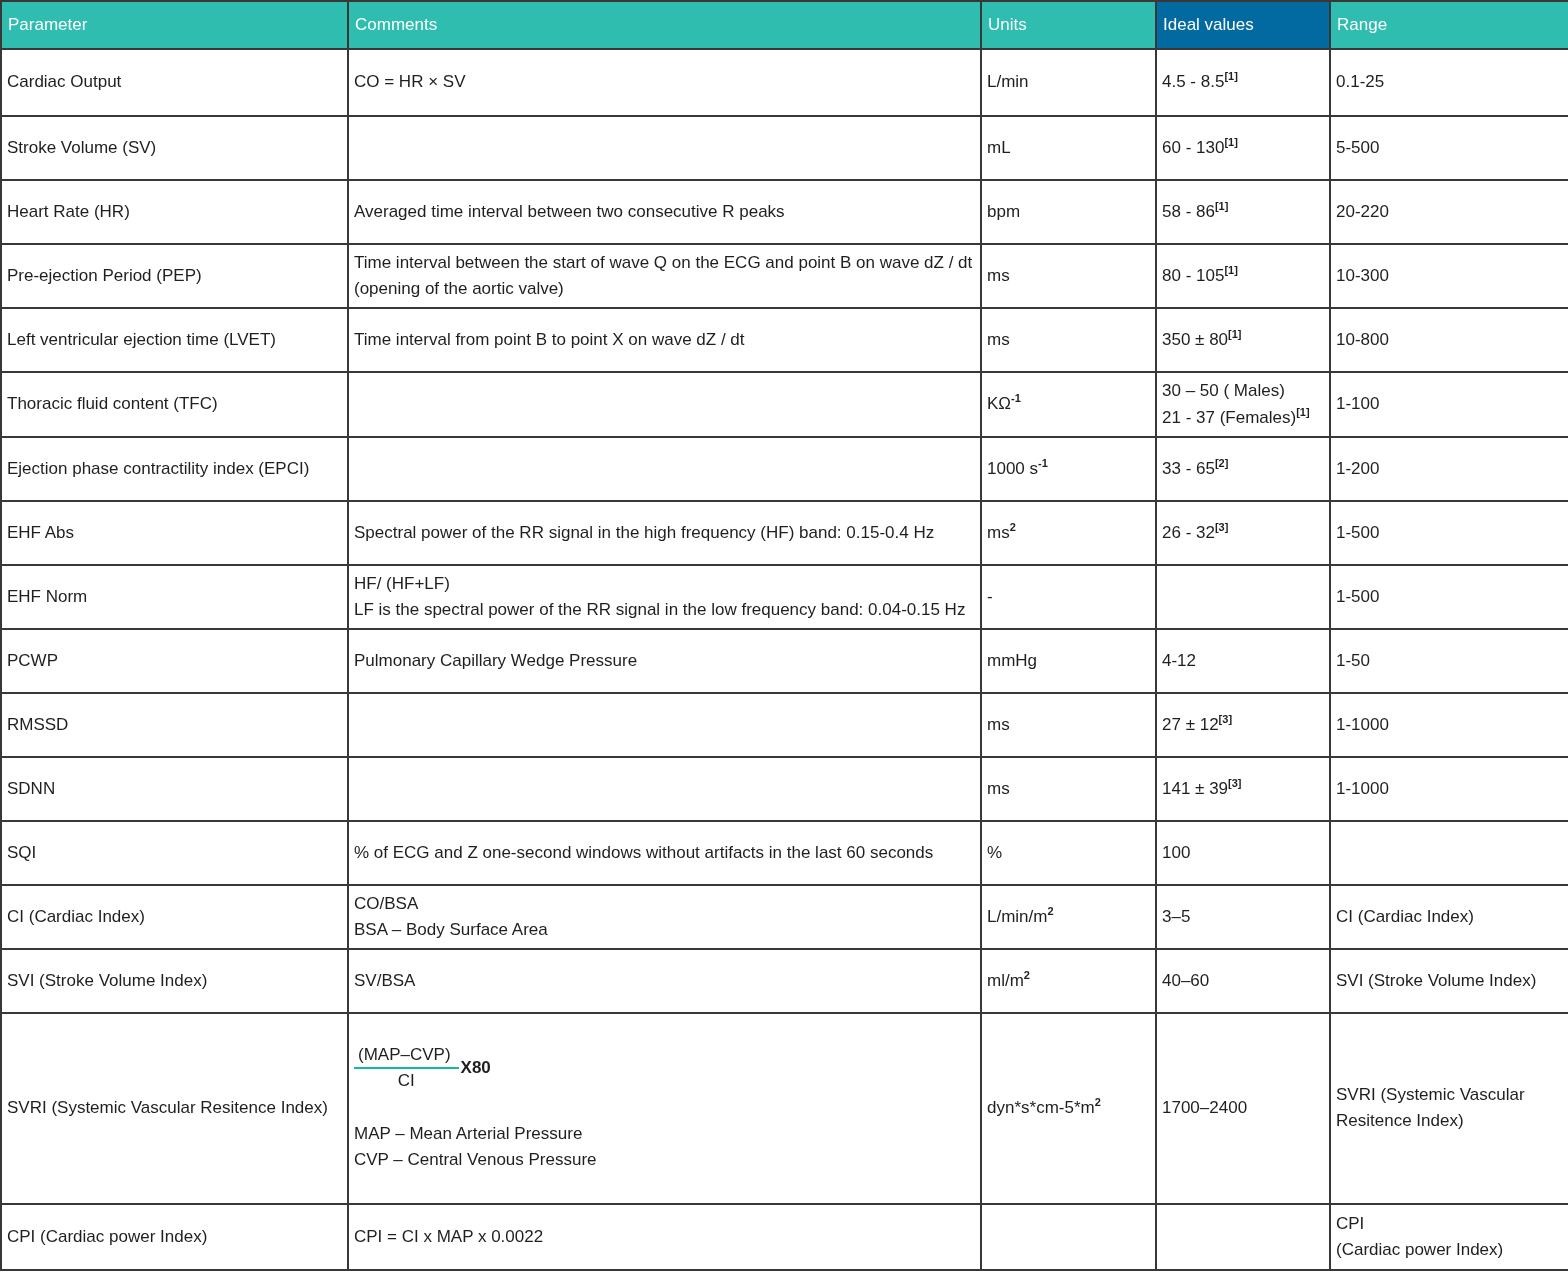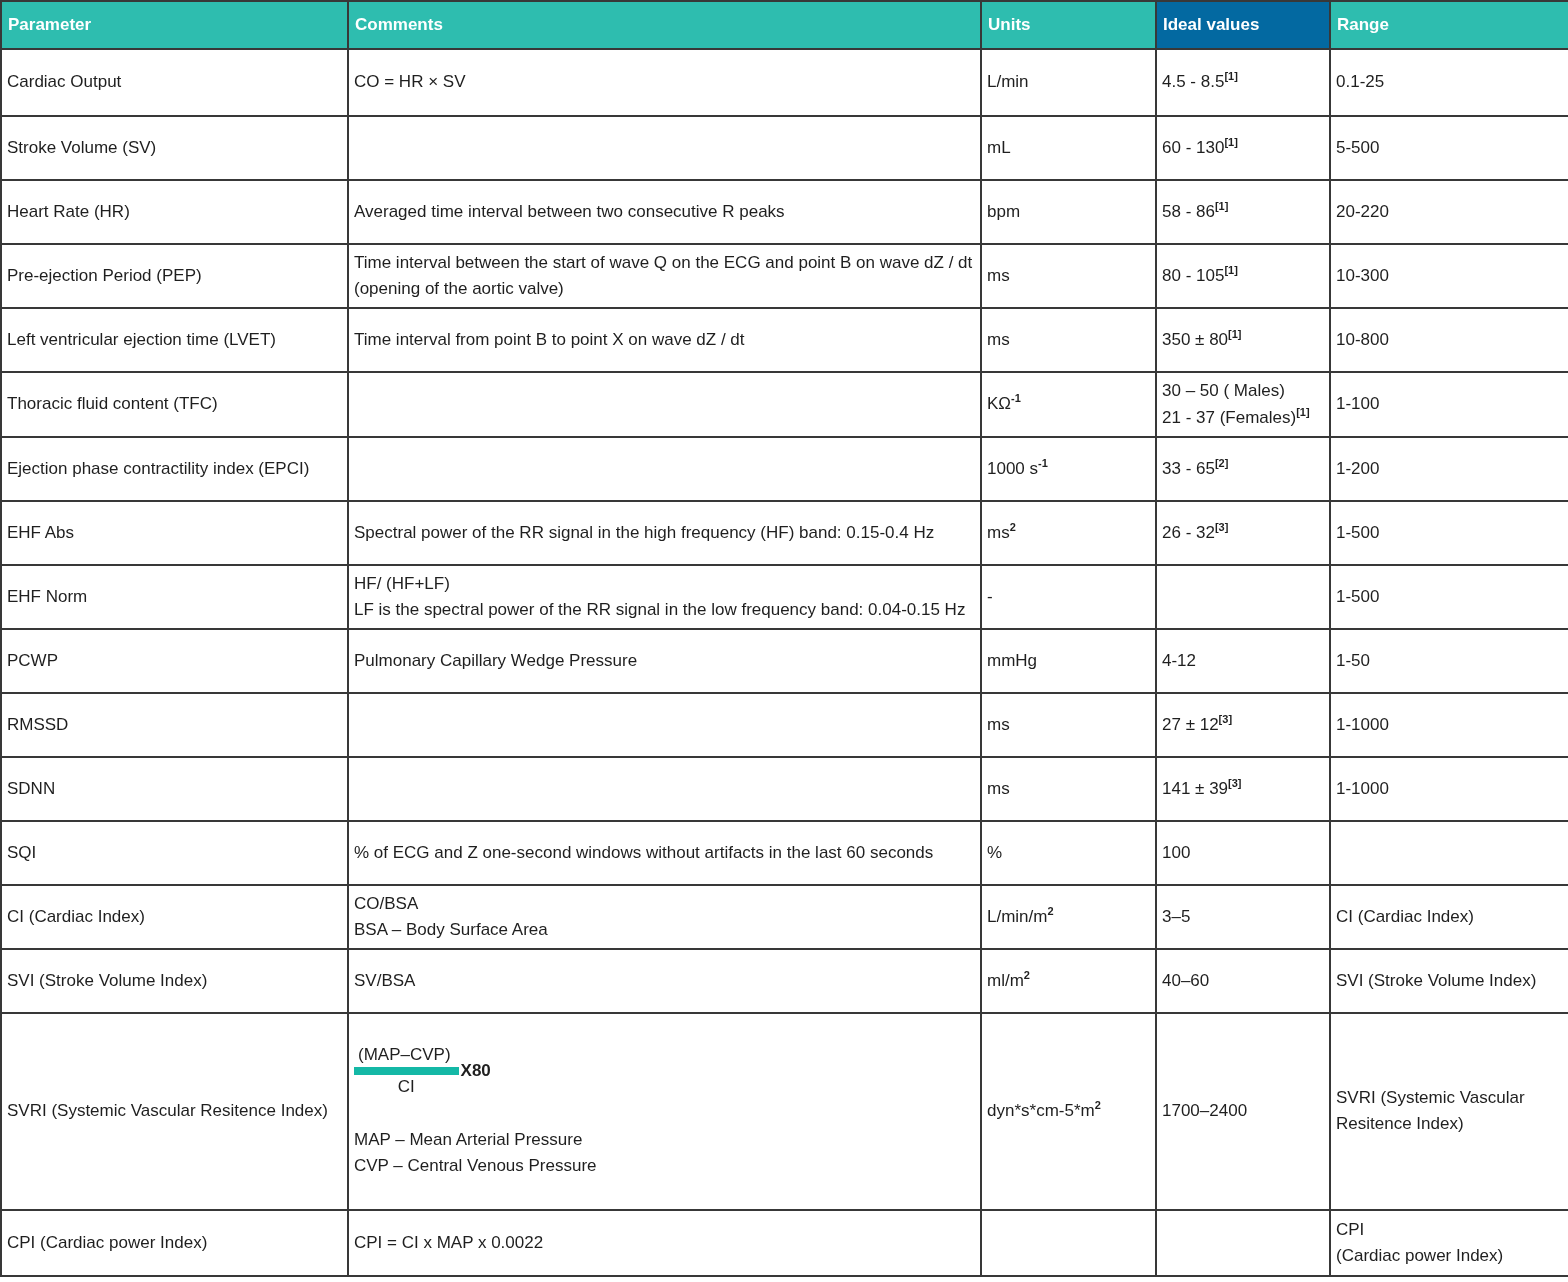--- a/index.html
+++ b/index.html
@@ -23,21 +23,21 @@
   .param-table td {
     border: 2px solid #383838;
     padding: 3px 6px 3px 5px;
     vertical-align: middle;
     text-align: left;
     overflow: hidden;
     white-space: pre-line;
     word-wrap: break-word;
   }
   .param-table th {
-    font-weight: 700;
+    font-weight: 400;
     font-size: 17px;
     padding-left: 6px;
   }
   thead tr { height: 48px; }
   tbody tr { height: 64px; }
   tr.r-first { height: 67px; }
   tr.r-tfc  { height: 65px; }
   tr.r-svri { height: 137px; }
   tr.r-cpi  { height: 66px; }
 
@@ -57,21 +57,21 @@
   .frac {
     display: inline-flex;
     flex-direction: column;
     align-items: center;
     text-align: center;
     line-height: 1.3;
   }
   .frac-num {
     display: block;
     padding: 0 8px 1px 4px;
-    border-bottom: 8px solid #14b8a6;
+    border-bottom: 2px solid #14b8a6;
   }
   .frac-den {
     display: block;
     padding-top: 1px;
   }
   .frac-mult {
     margin-left: 2px;
     font-weight: bold;
   }
 </style>

